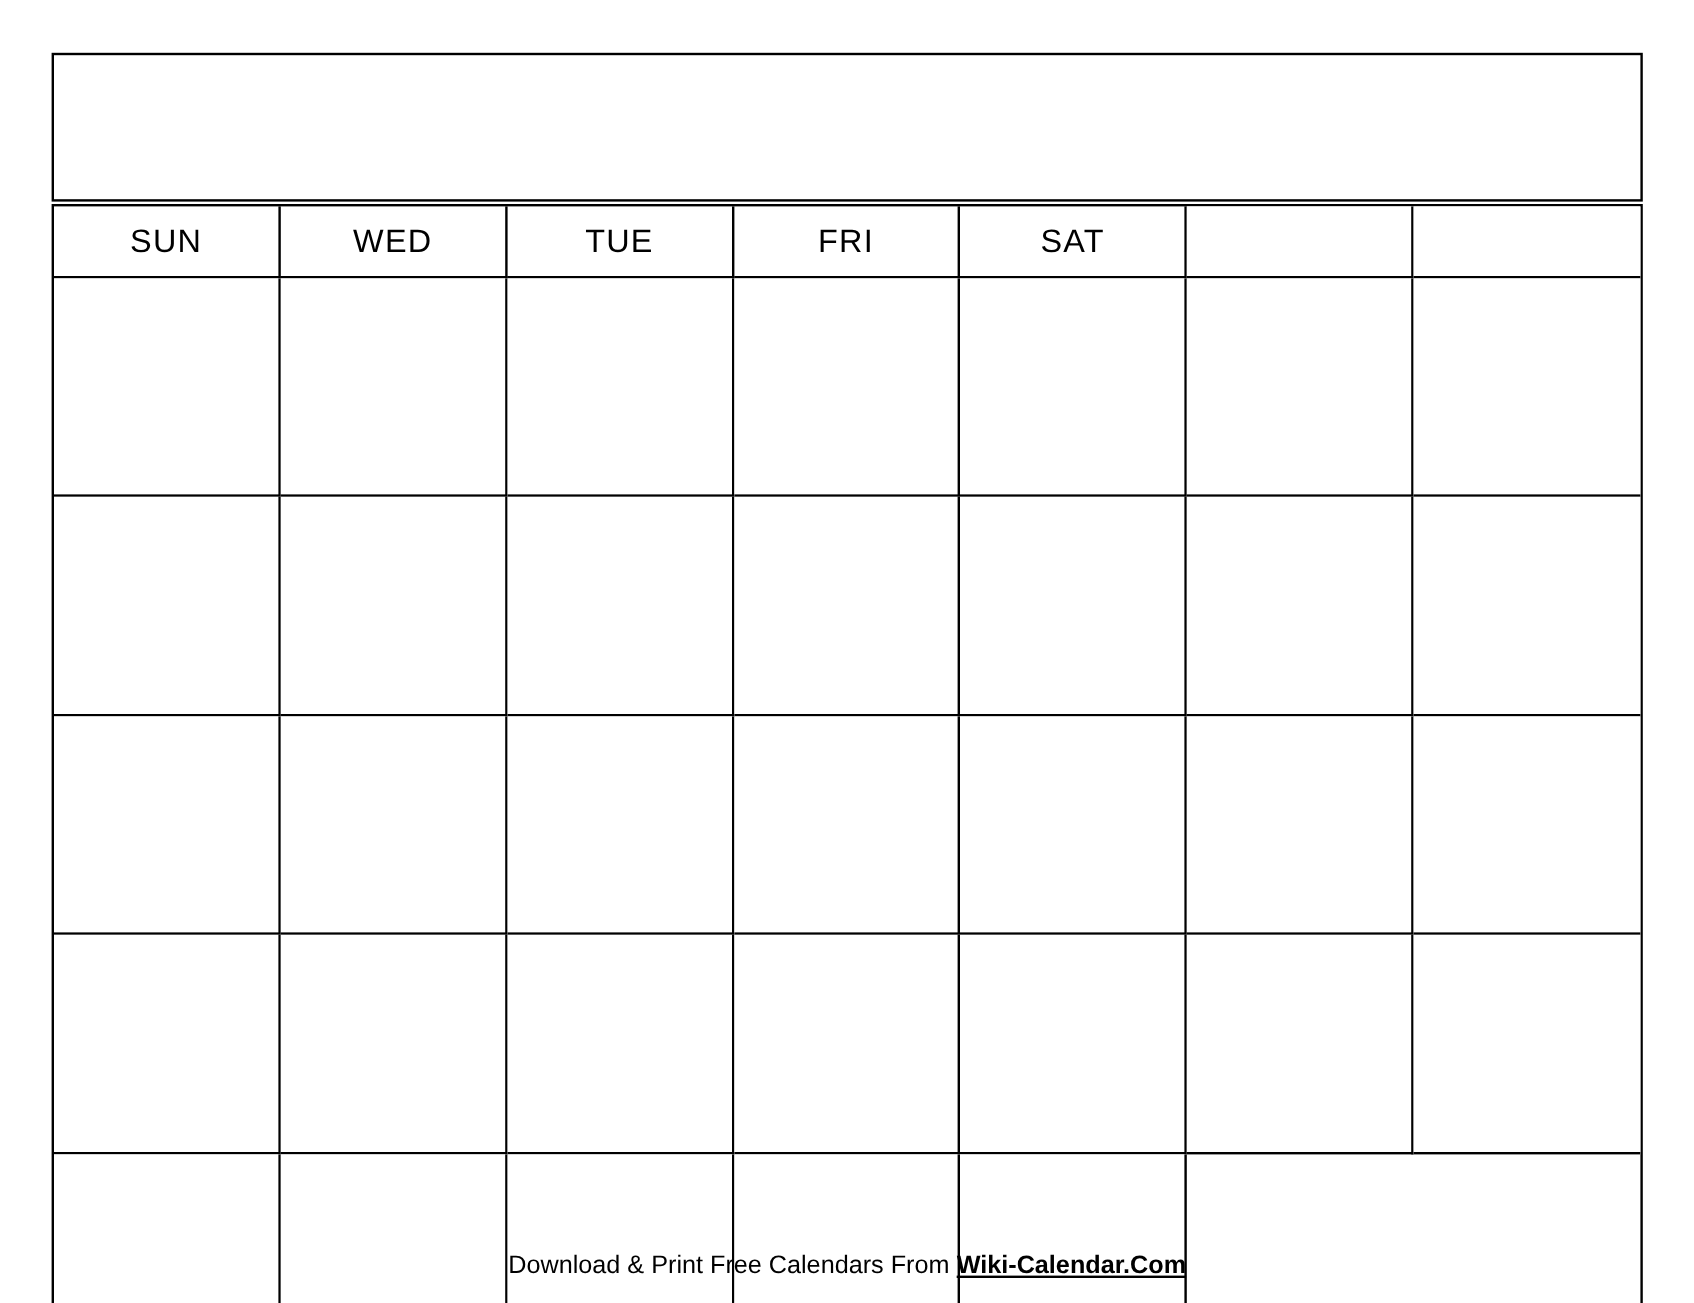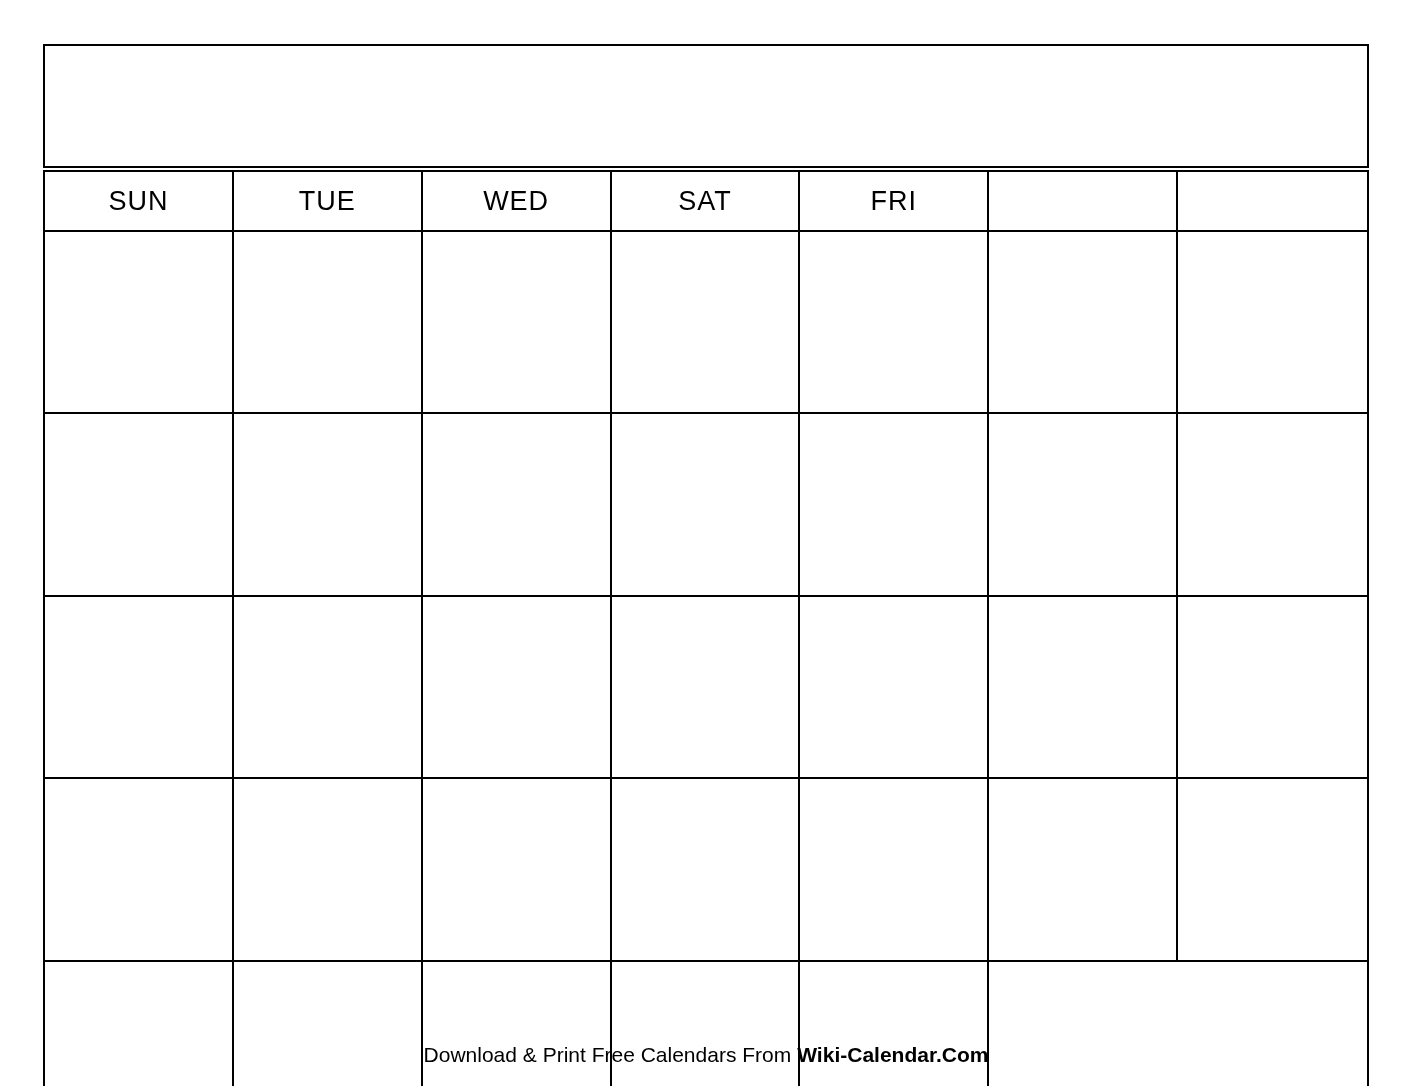--- a/index.html
+++ b/index.html
@@ -60,36 +60,37 @@
     right: 0;
     top: 1042px;
     text-align: center;
     font-size: 21px;
     line-height: 26px;
     color: var(--text);
   }
   .footer .brand {
     font-weight: bold;
     margin-left: 6px;
+    text-decoration: underline;
   }
 </style>
 </head>
 <body>
 
 <div class="page">
 
   <div class="title-box"></div>
 
   <div class="grid">
 
     <div class="day-header">SUN</div>
+    <div class="day-header">WED</div>
     <div class="day-header">TUE</div>
-    <div class="day-header">WED</div>
+    <div class="day-header">FRI</div>
     <div class="day-header">SAT</div>
-    <div class="day-header">FRI</div>
 
     <div class="cell"></div>
     <div class="cell"></div>
     <div class="cell"></div>
     <div class="cell"></div>
     <div class="cell"></div>
     <div class="cell"></div>
     <div class="cell"></div>
 
     <div class="cell"></div>

